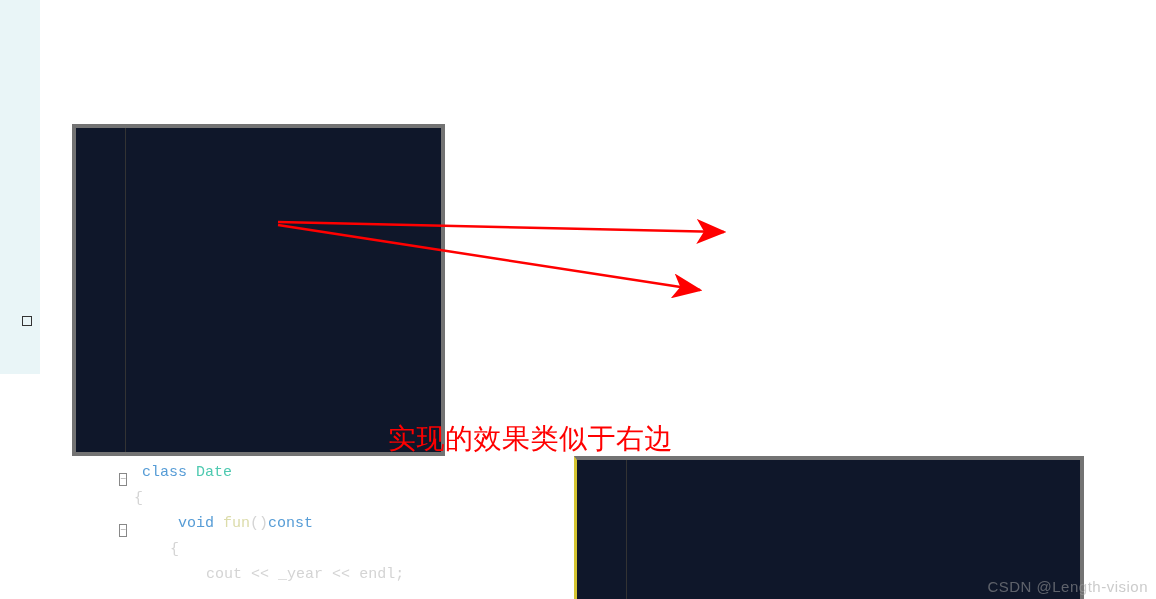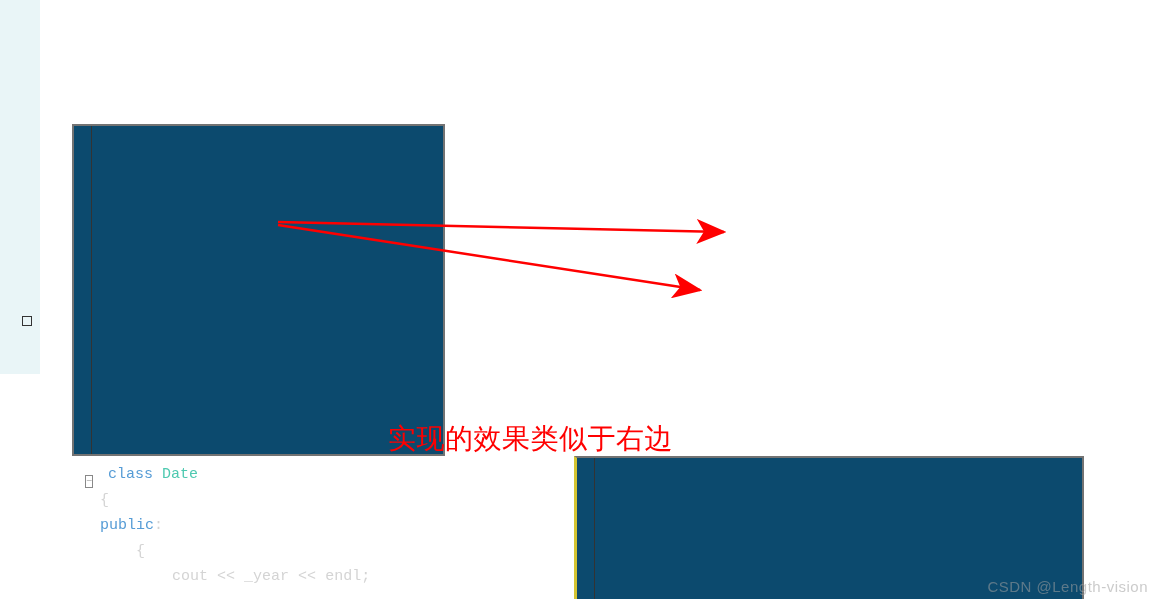--- a/index.html
+++ b/index.html
@@ -20,24 +20,25 @@
   }
   .marker {
     position: absolute;
     left: 22px; top: 316px;
     width: 10px; height: 10px;
     border: 1px solid #333;
     z-index: 2;
   }
   .editor {
     position: absolute;
-    background: #0c4a6e;
-    border: 2px solid #737373;
+    background: #0f172a;
+    border: 4px solid #737373;
     font-size: 15px;
     line-height: 25.5px;
+    padding-left: 32px;
   }
   .editor.left-ed { left: 72px; top: 124px; width: 373px; height: 332px; }
   .editor.right-ed { left: 574px; top: 124px; width: 510px; height: 364px; border-left: 3px solid #d4c432; }
   .gutter {
     position: absolute;
     left: 0; top: 0;
     width: 18px; height: 100%;
     border-right: 1px solid #333;
   }
   .code-area {
@@ -102,21 +103,21 @@
 <body>
 
 <div class="left-strip"></div>
 <div class="marker"></div>
 
 <div class="editor left-ed">
   <div class="gutter"></div>
   <div class="code-area">
     <div class="code-line"><span class="fold">−</span><span class="kw-class">class</span> <span class="type-name">Date</span></div>
     <div class="code-line"><span class="punct">{</span></div>
-    <div class="code-line"><span class="kw-access">public</span><span class="punct">:</span></div>
+    <div class="code-line"><span class="fold">−</span>    <span class="kw-type">void</span> <span class="fn-name">fun</span><span class="punct">()</span><span class="kw-const">const</span></div>
     <div class="code-line">    <span class="punct">{</span></div>
     <div class="code-line">        <span class="ident">cout</span> <span class="op">&lt;&lt;</span> <span class="member">_year</span> <span class="op">&lt;&lt;</span> <span class="ident">endl</span><span class="punct">;</span></div>
 
   </div>
 </div>
 
 <div class="editor right-ed">
   <div class="gutter"></div>
 
 </div>

